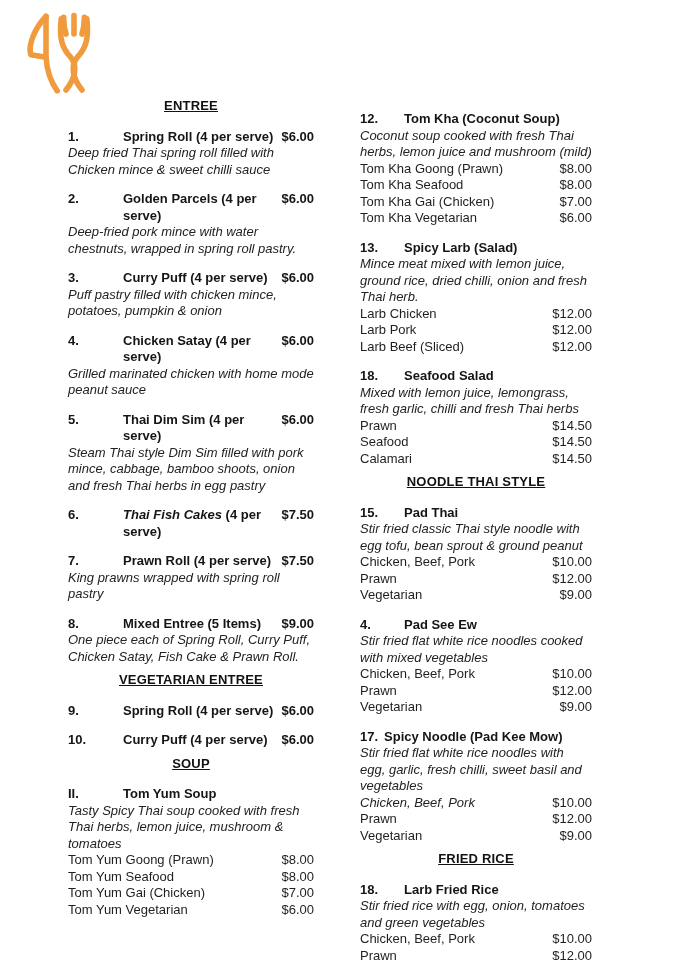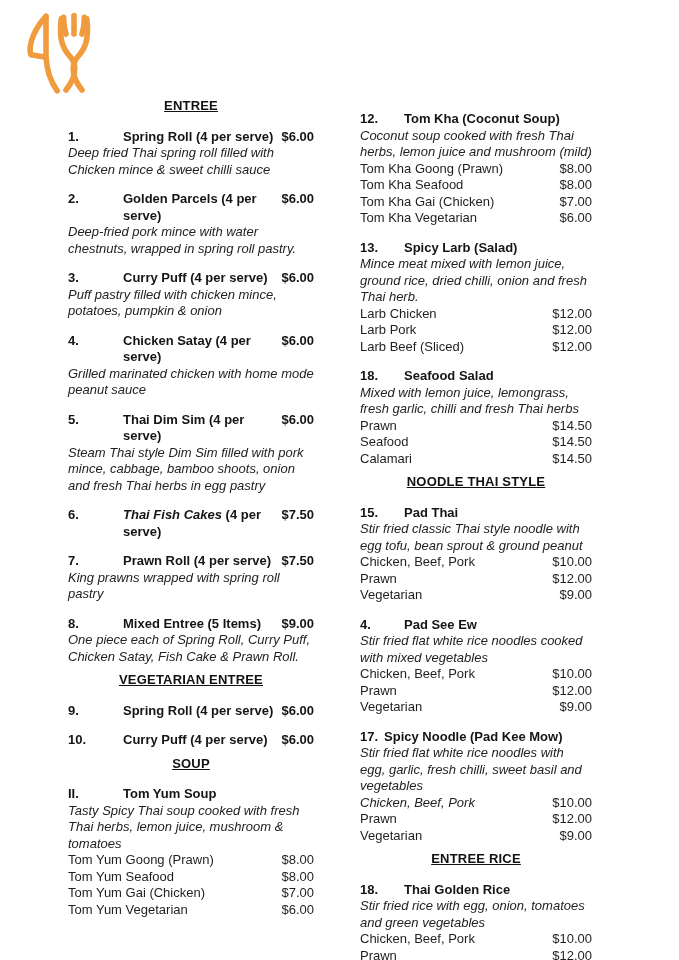--- a/index.html
+++ b/index.html
@@ -289,25 +289,25 @@
         </div>
         <div class="variant-row">
           <span class="variant-name">Prawn</span>
           <span class="variant-price">$12.00</span>
         </div>
         <div class="variant-row">
           <span class="variant-name">Vegetarian</span>
           <span class="variant-price">$9.00</span>
         </div>
       </div>
-      <div class="section-heading">ENTREE RICE</div>
+      <div class="section-heading">FRIED RICE</div>
       <div class="menu-item">
         <div class="item-header">
           <span class="item-number">18.</span>
-          <span class="item-title"><span>Thai Golden Rice</span></span>
+          <span class="item-title"><span>Larb Fried Rice</span></span>
         </div>
         <div class="item-desc">Stir fried rice with egg, onion, tomatoes and green vegetables</div>
         <div class="variant-row">
           <span class="variant-name">Chicken, Beef, Pork</span>
           <span class="variant-price">$10.00</span>
         </div>
         <div class="variant-row">
           <span class="variant-name">Prawn</span>
           <span class="variant-price">$12.00</span>
         </div>

